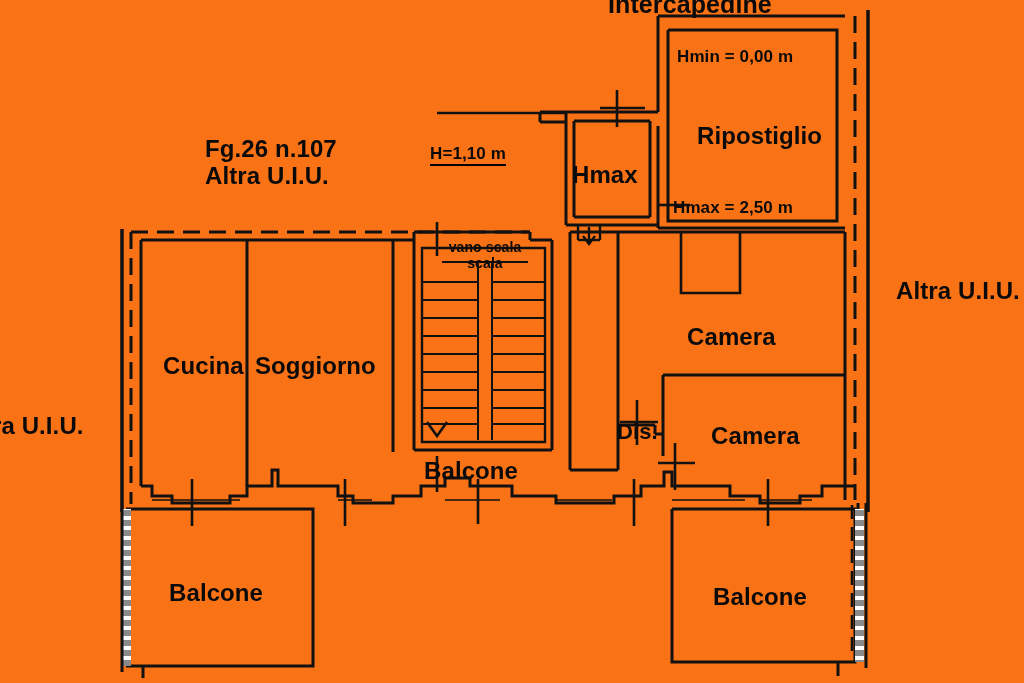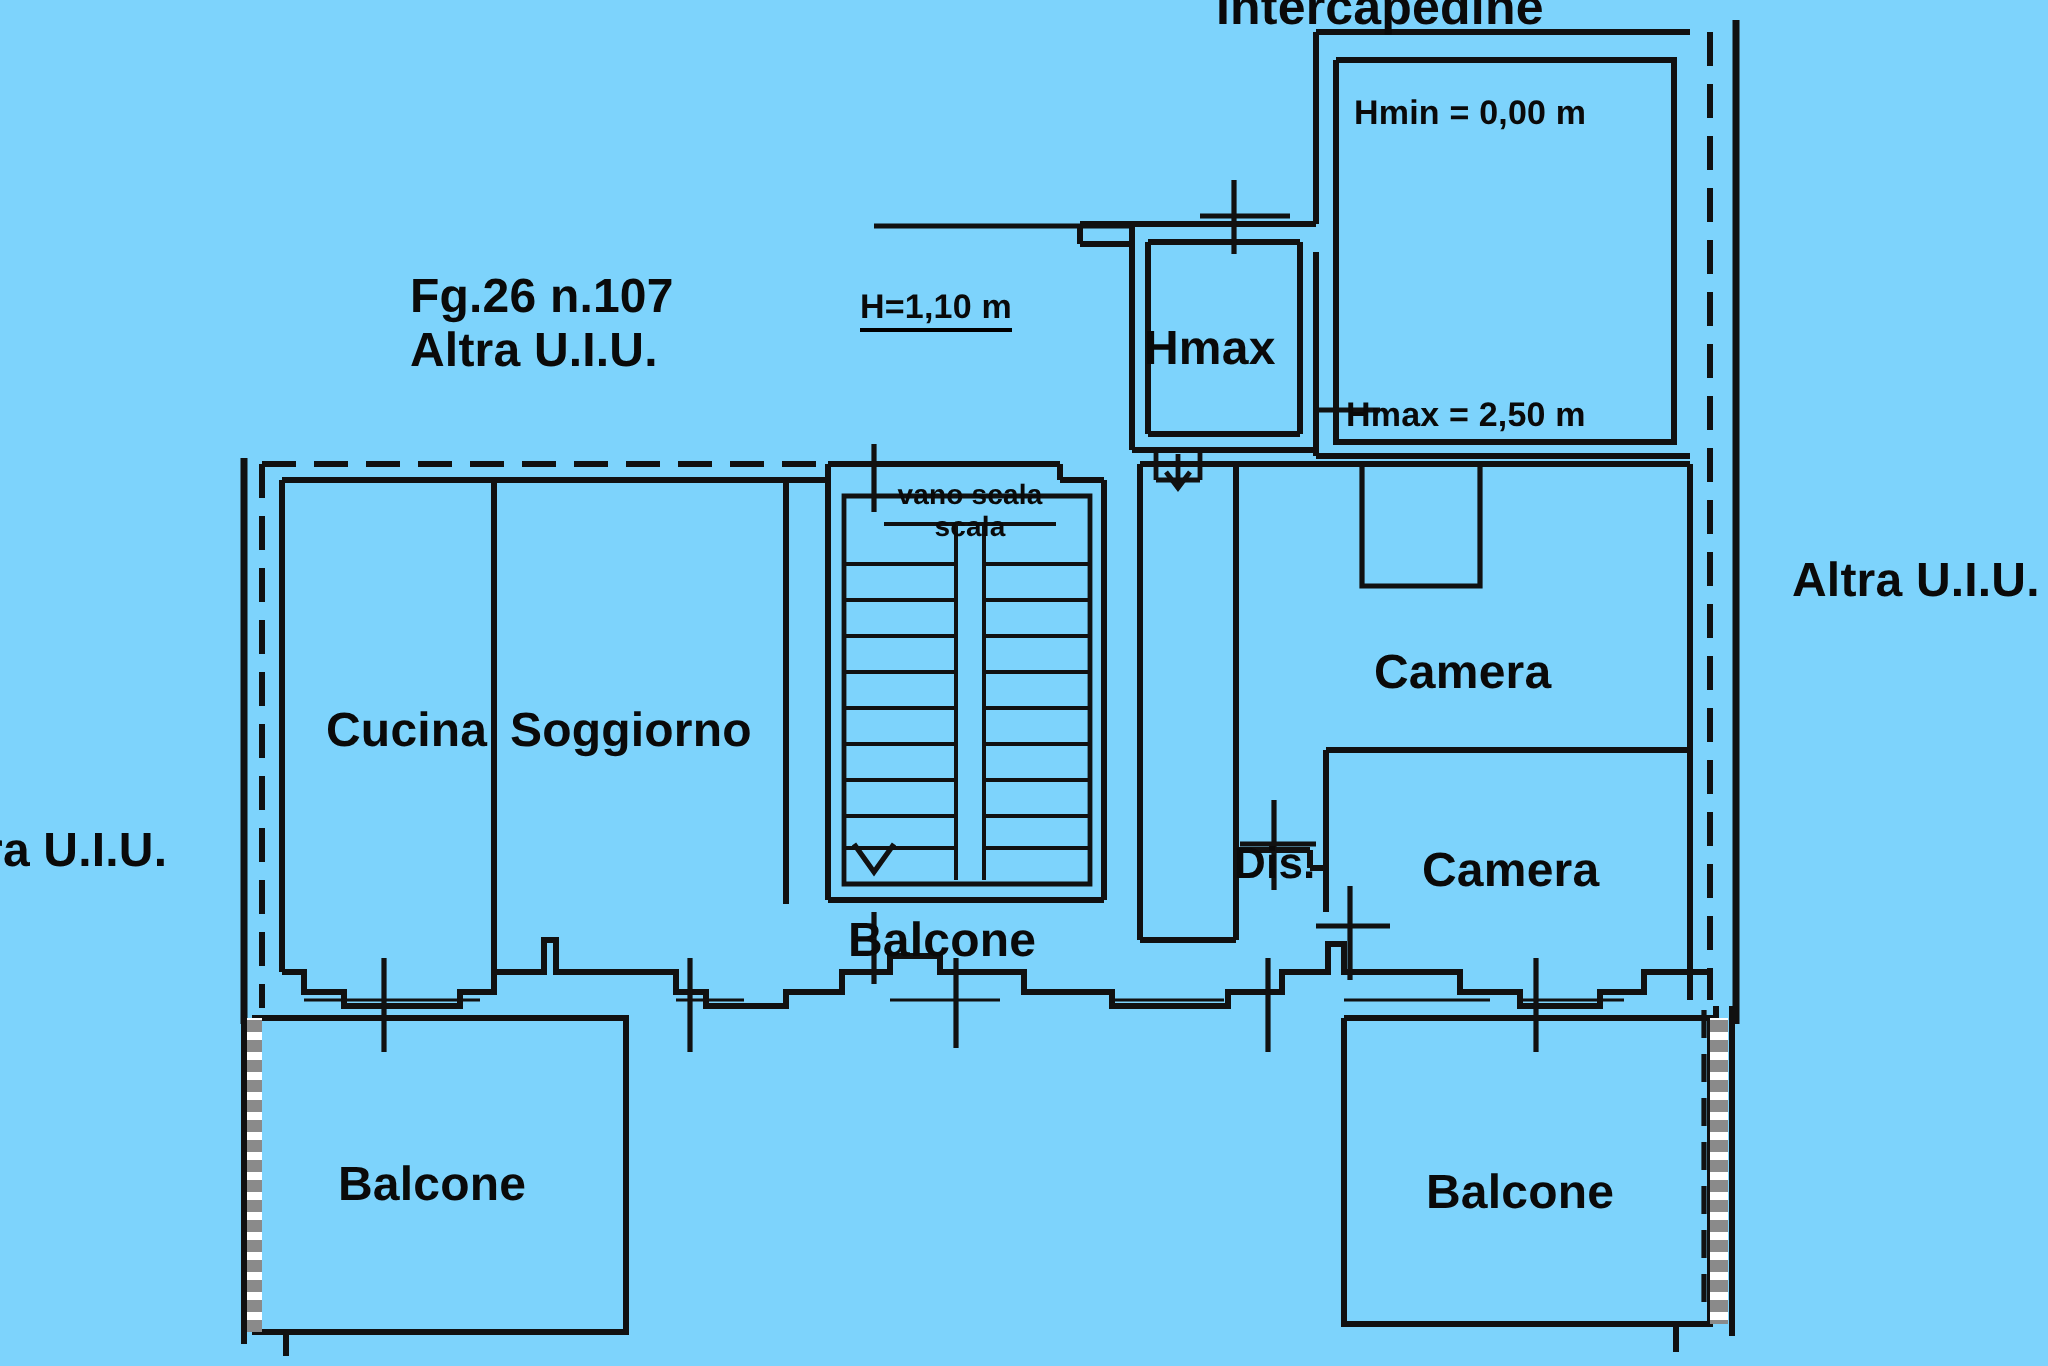--- a/index.html
+++ b/index.html
@@ -12,21 +12,21 @@
     width: 1024px;
     height: 683px;
     overflow: hidden;
     font-family: "Liberation Sans", sans-serif;
     color: #000;
   }
   #plan-root {
     position: relative;
     width: 1024px;
     height: 683px;
-    background: #7dd3fc;
+    background: #f97316;
   }
   #plan-svg {
     position: absolute;
     top: 0; left: 0;
     width: 1024px;
     height: 683px;
   }
   .lbl {
     position: absolute;
     white-space: nowrap;
@@ -289,20 +289,21 @@
   </div>
 
   <div class="lbl lbl-room" style="left:163px; top:353px;">Cucina</div>
 
   <div class="lbl lbl-room" style="left:255px; top:353px;">Soggiorno</div>
 
   <div class="lbl lbl-room" style="left:424px; top:458px;">Balcone</div>
 
   <div class="lbl lbl-room" style="left:572px; top:162px;">Hmax</div>
 
+  <div class="lbl lbl-room" style="left:697px; top:123px;">Ripostiglio</div>
 
   <div class="lbl lbl-room" style="left:687px; top:324px;">Camera</div>
 
   <div class="lbl lbl-room" style="left:711px; top:423px;">Camera</div>
 
   <div class="lbl lbl-room-sm" style="left:581px; top:420px;">Dis.</div>
 
   <div class="lbl lbl-room" style="left:169px; top:580px;">Balcone</div>
 
   <div class="lbl lbl-room" style="left:713px; top:584px;">Balcone</div>

